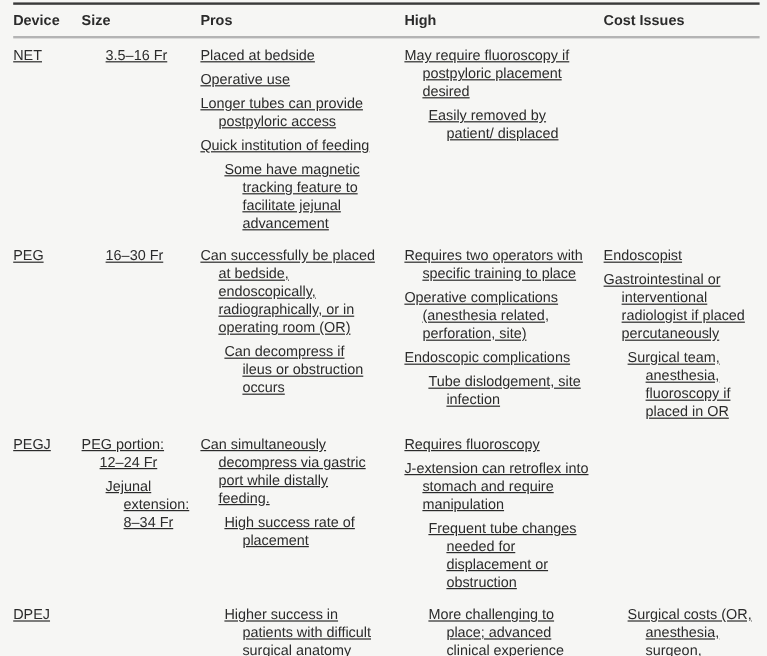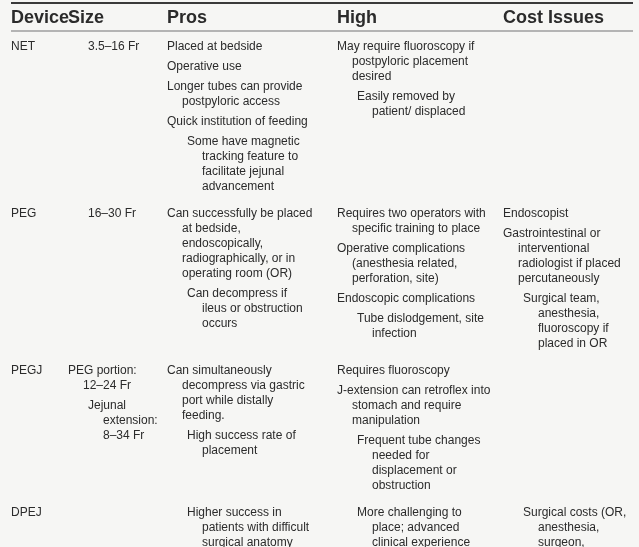--- a/index.html
+++ b/index.html
@@ -26,25 +26,25 @@
     display:grid;
     grid-template-columns:57px 99px 170px 166px 136px;
     align-items:start;
   }
   .thead{
     border-top:2px solid var(--top-rule);
     border-bottom:2px solid var(--rule);
     padding:6px 0 5px 0;
     margin-right:6px;
     font-weight:bold;
-    font-size:18px;
+    font-size:12px;
   }
   .th{white-space:nowrap;}
   .tbody{padding-top:7px;}
-  .tr{margin-bottom:12px;}
+  .tr{margin-bottom:12px;text-decoration:underline;}
   .td{min-height:15px;}
   .item{
     margin:0 0 5px 0;
     padding-left:15px;
     text-indent:-15px;
   }
   .item:last-child{margin-bottom:0;margin-left:20px;}
   .col-size .item{padding-right:14px;}
   .col-pros .item{padding-right:22px;}
   .col-cons .item{padding-right:12px;}

